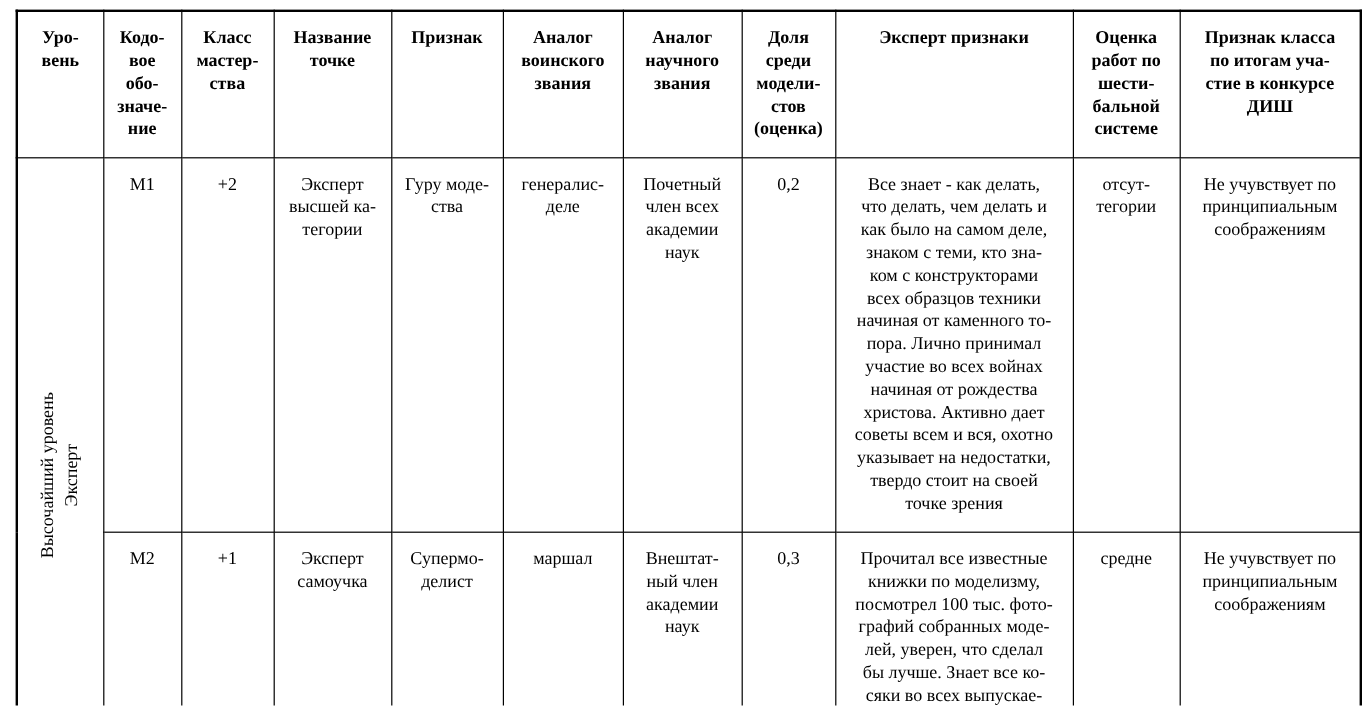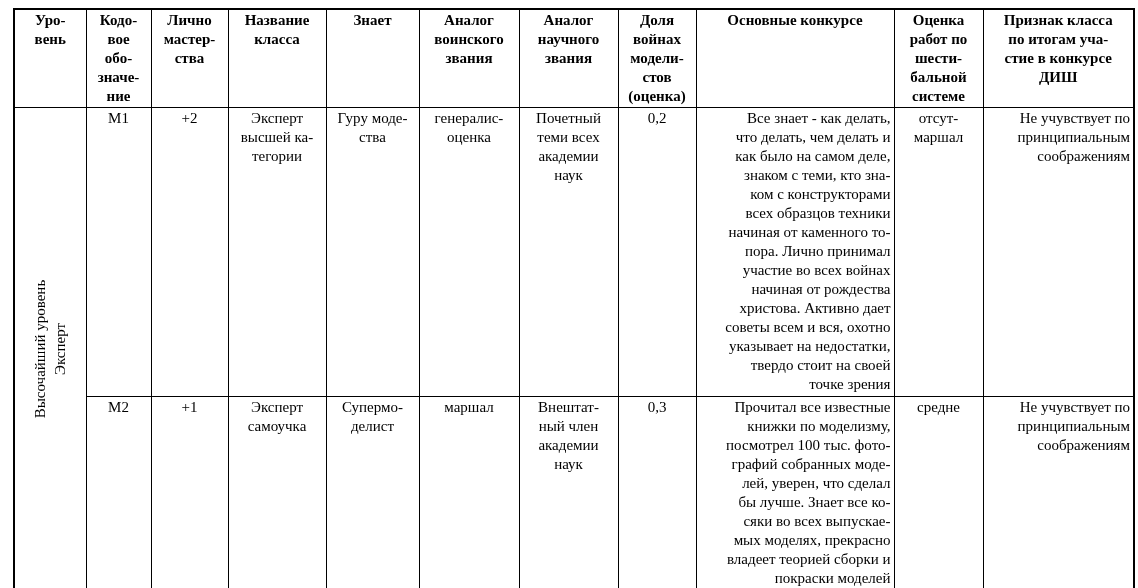--- a/index.html
+++ b/index.html
@@ -17,31 +17,31 @@
     top: 8px;
     width: 1120px;
     border-collapse: collapse;
     table-layout: fixed;
     border: 2px solid #000000;
   }
   .class-table th, .class-table td {
     border: 1px solid #000000;
     vertical-align: top;
     white-space: pre-line;
-    padding: 1px 3px;
+    padding: 13px 3px;
     font-size: 15px;
     line-height: 19px;
     overflow: hidden;
   }
   .class-table th {
     font-weight: bold;
     text-align: center;
   }
   .class-table td { text-align: center; }
-  .class-table td.align-left { text-align: right; }
+  .class-table td.align-left { text-align: center; }
   tr.header-row { height: 93px; }
   tr.row-m1 { height: 289px; }
   tr.row-m2 { height: 186px; }
   td.level-cell { position: relative; padding: 0; }
   .vertical-label {
     position: absolute;
     left: 50%;
     top: 50%;
     transform: translate(-50%, -50%) rotate(-90deg);
     transform-origin: center center;
@@ -72,38 +72,38 @@
     </colgroup>
     <tbody>
       <tr class="header-row">
         <th>Уро-
 вень</th>
         <th>Кодо-
 вое
 обо-
 значе-
 ние</th>
-        <th>Лично
+        <th>Класс
 мастер-
 ства</th>
         <th>Название
-класса</th>
-        <th>Знает</th>
+точке</th>
+        <th>Признак</th>
         <th>Аналог
 воинского
 звания</th>
         <th>Аналог
 научного
 звания</th>
         <th>Доля
-войнах
+среди
 модели-
 стов
 (оценка)</th>
-        <th>Основные конкурсе</th>
+        <th>Эксперт признаки</th>
         <th>Оценка
 работ по
 шести-
 бальной
 системе</th>
         <th>Признак класса
 по итогам уча-
 стие в конкурсе
 ДИШ</th>
       </tr>
@@ -113,43 +113,43 @@
 Эксперт</div>
         </td>
         <td>М1</td>
         <td>+2</td>
         <td>Эксперт
 высшей ка-
 тегории</td>
         <td>Гуру моде-
 ства</td>
         <td>генералис-
-оценка</td>
+деле</td>
         <td>Почетный
-теми всех
+член всех
 академии
 наук</td>
         <td>0,2</td>
         <td class="align-left">Все знает - как делать,
 что делать, чем делать и
 как было на самом деле,
 знаком с теми, кто зна-
 ком с конструкторами
 всех образцов техники
 начиная от каменного то-
 пора.  Лично принимал
 участие во всех войнах
 начиная от рождества
 христова. Активно дает
 советы всем и вся, охотно
 указывает на недостатки,
 твердо стоит на своей
 точке зрения</td>
         <td>отсут-
-маршал</td>
+тегории</td>
         <td class="align-left">Не учувствует по
 принципиальным
 соображениям</td>
       </tr>
       <tr class="row-m2">
         <td>М2</td>
         <td>+1</td>
         <td>Эксперт
 самоучка</td>
         <td>Супермо-

